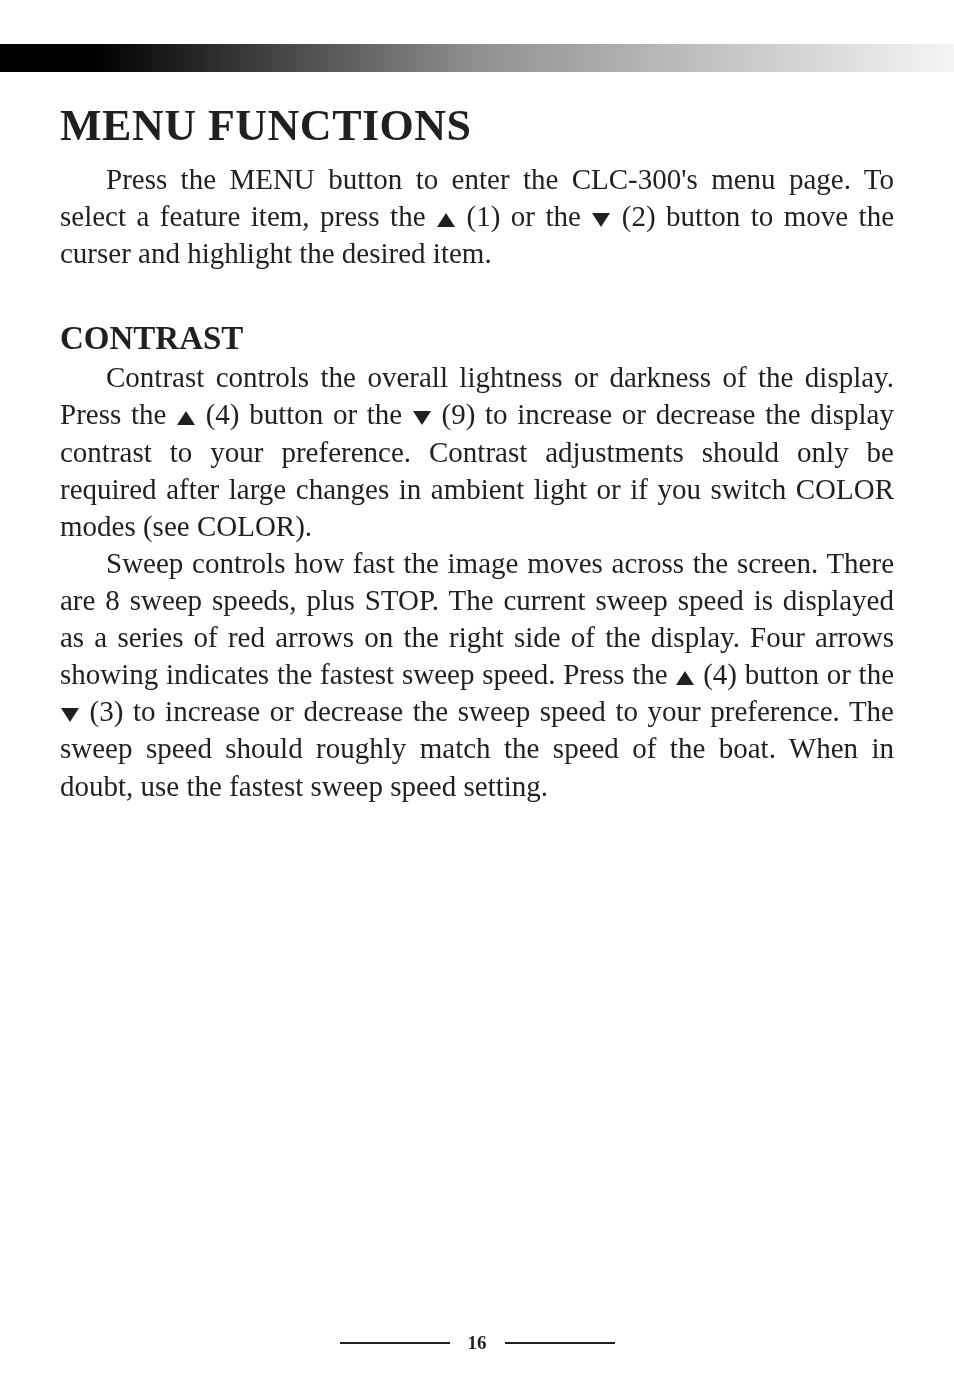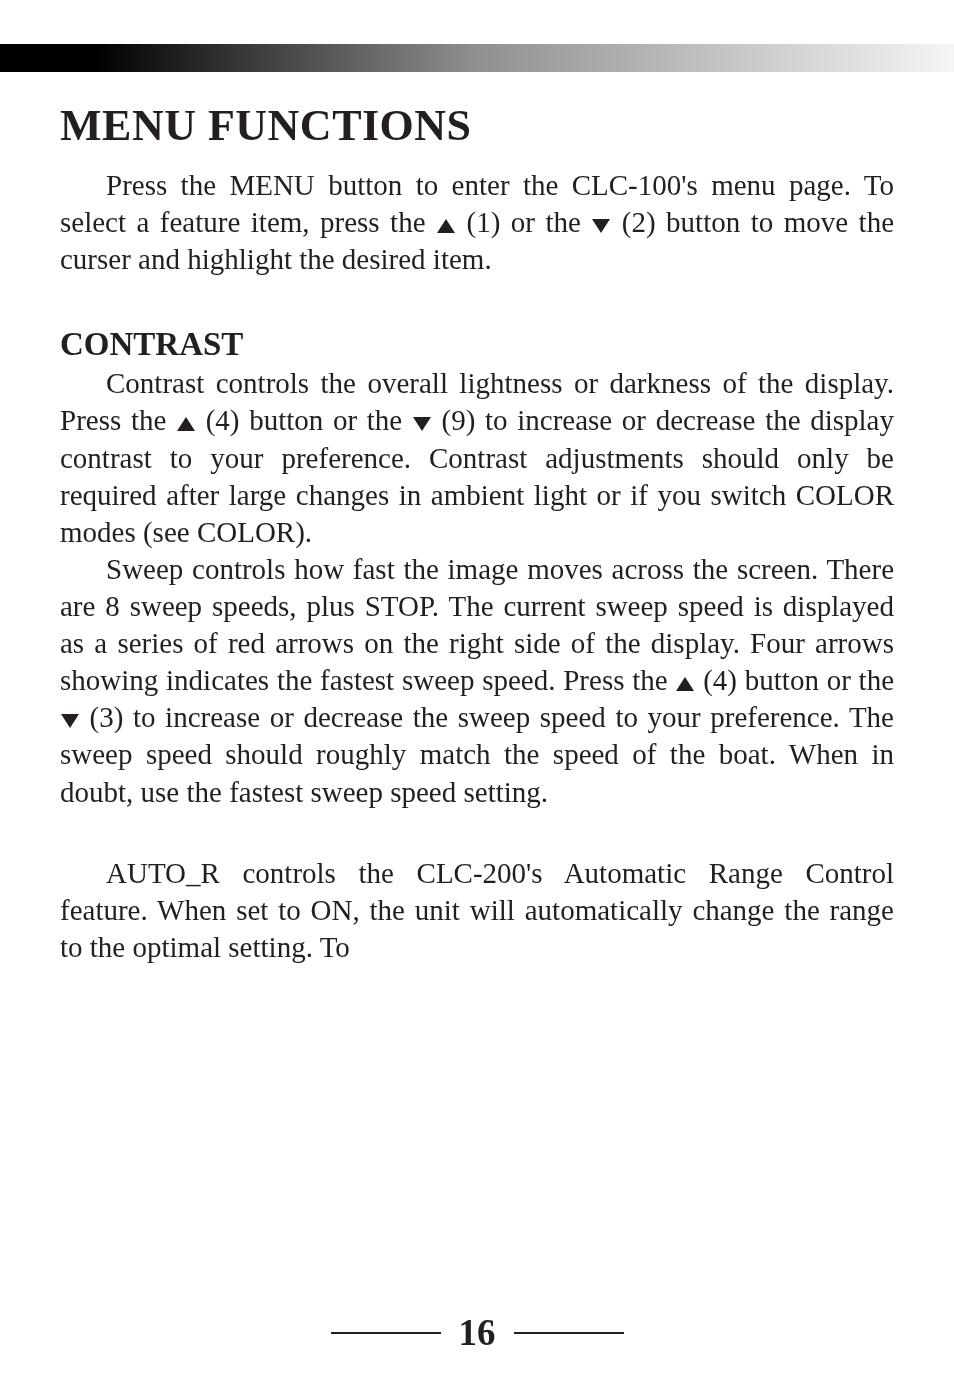--- a/index.html
+++ b/index.html
@@ -1,41 +1,41 @@
 <!DOCTYPE html>
 <html><head>
 <meta charset="utf-8">
 <style>
   * { margin: 0; padding: 0; box-sizing: border-box; }
   html, body { width: 954px; height: 1384px; background: #ffffff; font-family: "Palatino Linotype", "Book Antiqua", Palatino, Georgia, serif; color: #231f20; }
   .page { width: 954px; height: 1384px; position: relative; }
   .topbar { position: absolute; top: 44px; left: 0; width: 954px; height: 28px; background: linear-gradient(to right, #000000 0%, #000000 10%, #909090 50%, #f5f5f5 100%); }
   .content { position: absolute; top: 100px; left: 60px; width: 834px; }
-  .h1 { font-size: 44px; font-weight: bold; letter-spacing: 0.5px; margin-bottom: 16px; }
+  .h1 { font-size: 44px; font-weight: bold; letter-spacing: 0.5px; margin-bottom: 10px; }
   .h2 { font-size: 33px; font-weight: bold; margin-top: 48px; margin-bottom: 2px; }
   .para { font-size: 29px; line-height: 1.28; text-align: justify; text-justify: inter-word; }
   .para .indent { display: inline-block; width: 46px; }
   .tri { display: inline-block; vertical-align: -2px; }
   .tri svg { display: block; }
   .footer { position: absolute; bottom: 30px; left: 0; width: 954px; text-align: center; }
   .footer .rule { display: inline-block; vertical-align: middle; width: 110px; height: 2px; background: #231f20; margin: 0 14px; }
-  .footer .pg { display: inline-block; vertical-align: middle; font-weight: bold; font-size: 37px; }
+  .footer .pg { display: inline-block; vertical-align: middle; font-weight: bold; font-size: 19px; }
   .sec-gap { height: 44px; }
 </style>
 </head>
 <body>
 <div class="page">
   <div class="topbar"></div>
 
   <div class="content">
 
     <div class="h1">MENU FUNCTIONS</div>
 
     <p class="para">
-      <span class="indent"></span><span>Press the MENU button to enter the CLC-100's menu page. To select a feature item, press the </span>
+      <span class="indent"></span><span>Press the MENU button to enter the CLC-300's menu page. To select a feature item, press the </span>
       <span class="tri"><svg width="20" height="16">
             <polygon points="10,1 19,15 1,15" fill="#231f20"></polygon>
           </svg></span>
       <span> (1) or the </span>
       <span class="tri"><svg width="20" height="16">
             <polygon points="1,1 19,1 10,15" fill="#231f20"></polygon>
           </svg></span>
       <span> (2) button to move the curser and highlight the desired item.</span>
     </p>
 
@@ -59,23 +59,20 @@
           </svg></span>
       <span> (4) button or the </span>
       <span class="tri"><svg width="20" height="16">
             <polygon points="1,1 19,1 10,15" fill="#231f20"></polygon>
           </svg></span>
       <span> (3) to increase or decrease the sweep speed to your preference. The sweep speed should roughly match the speed of the boat. When in doubt, use the fastest sweep speed setting.</span>
     </p>
 
     <div class="sec-gap"></div>
 
-    <p class="para">
-      <span class="indent"></span><span>AUTO_R controls the CLC-200's Automatic Range Control feature. When set to ON, the unit will automatically change the range to the optimal setting. To</span>
-    </p>
 
   </div>
 
   <div class="footer">
     <span class="rule"></span>
     <span class="pg">16</span>
     <span class="rule"></span>
   </div>
 </div>
 

